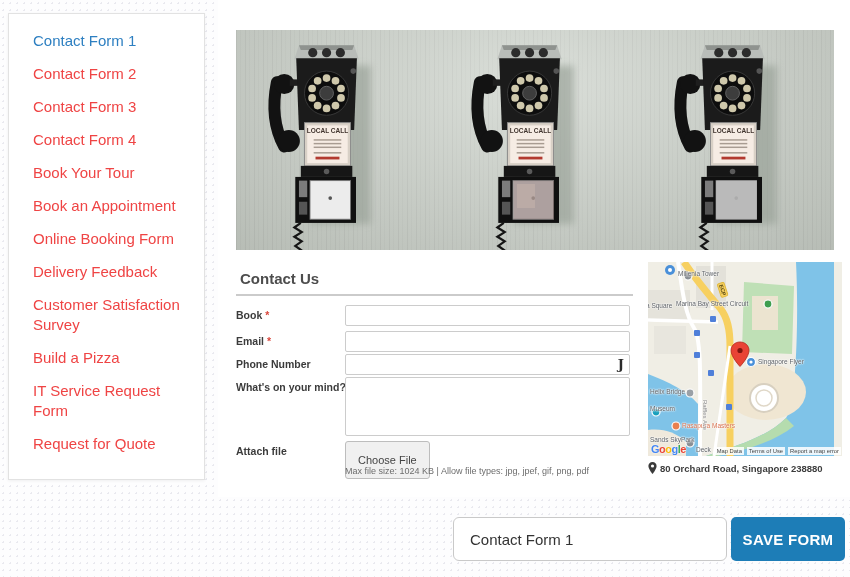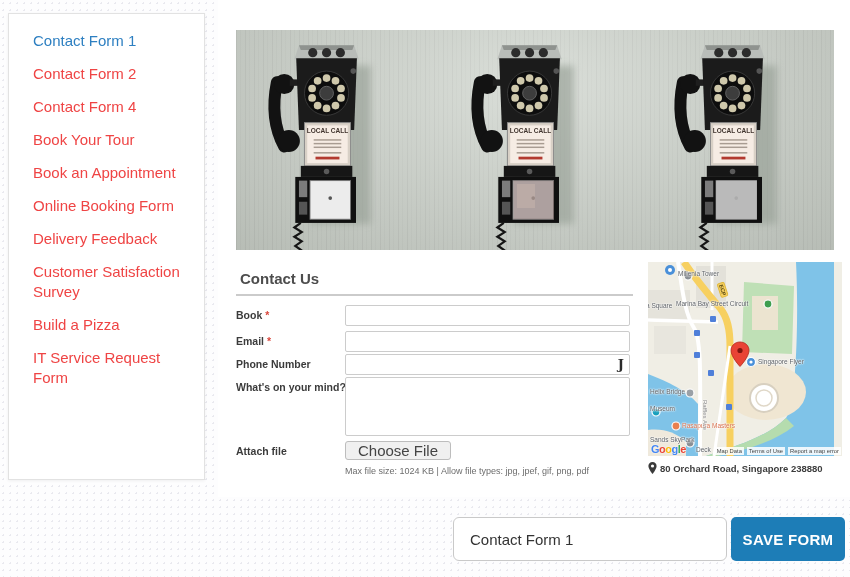--- a/index.html
+++ b/index.html
@@ -48,22 +48,22 @@
   }
   .tarea{
     width:285px;height:59px;box-sizing:border-box;border:1px solid #ccc;border-radius:2px;
     background:#fff;resize:none;font-size:11px;padding:4px 6px;color:#333;
   }
   .resize-corner{
     position:absolute;left:385px;top:50px;width:9px;height:9px;
     background:repeating-linear-gradient(135deg,#aaa 0 1px,transparent 1px 3.2px);
   }
   .choose-btn{
-    font-size:15px;color:#444;background:#f0f0f0;border:1px solid #bdbdbd;border-radius:3px;
-    padding:0 12px;cursor:pointer;font-family:"Liberation Sans",sans-serif;
+    font-size:11px;color:#444;background:#f0f0f0;border:1px solid #bdbdbd;border-radius:3px;
+    padding:12px 12px;cursor:pointer;font-family:"Liberation Sans",sans-serif;
   }
   .help-text{position:absolute;left:345px;top:466px;font-size:9px;color:#6d6d6d;}
   
   .map{
     position:absolute;left:648px;top:262px;width:186px;height:194px;overflow:hidden;
     background:#f0eee5;cursor:grab;padding-left:8px;
   }
   .map svg{position:absolute;left:0;top:0;}
   .mlabel{
     position:absolute;font-size:6.5px;color:#5f6368;white-space:nowrap;
@@ -96,28 +96,30 @@
   }
 </style>
 </head>
 <body>
 
 <div class="preview-panel"></div>
 
 <aside class="sidebar">
   <div class="side-item active">Contact Form 1</div>
   <div class="side-item">Contact Form 2</div>
+  <div class="side-item">Contact Form 3</div>
   <div class="side-item">Contact Form 4</div>
   <div class="side-item">Book Your Tour</div>
   <div class="side-item">Book an Appointment</div>
   <div class="side-item">Online Booking Form</div>
   <div class="side-item">Delivery Feedback</div>
   <div class="side-item">Customer Satisfaction Survey</div>
   <div class="side-item">Build a Pizza</div>
   <div class="side-item">IT Service Request Form</div>
+  <div class="side-item">Request for Quote</div>
 </aside>
 
 <div class="hero">
   <svg width="598" height="220" viewBox="0 0 598 220">
     <defs>
       <filter id="blur2" x="-30%" y="-30%" width="160%" height="160%">
           <feGaussianBlur stdDeviation="4"></feGaussianBlur>
         </filter>
       <g id="payphone">
         <rect x="50" y="30" width="66" height="172" fill="#97a096" opacity="0.65" filter="url(#blur2)"></rect>

